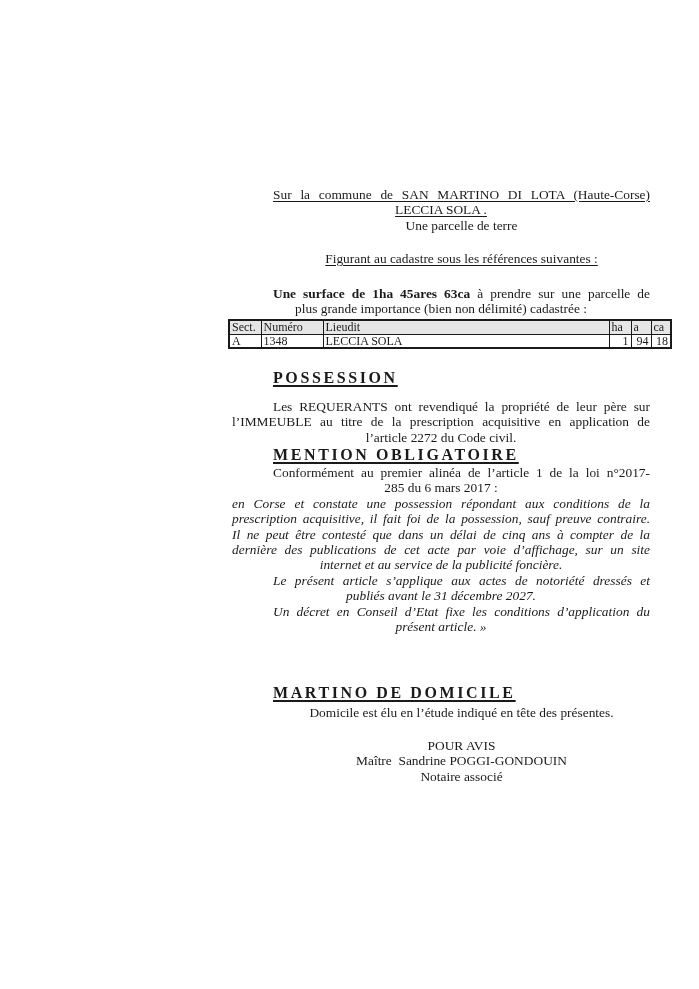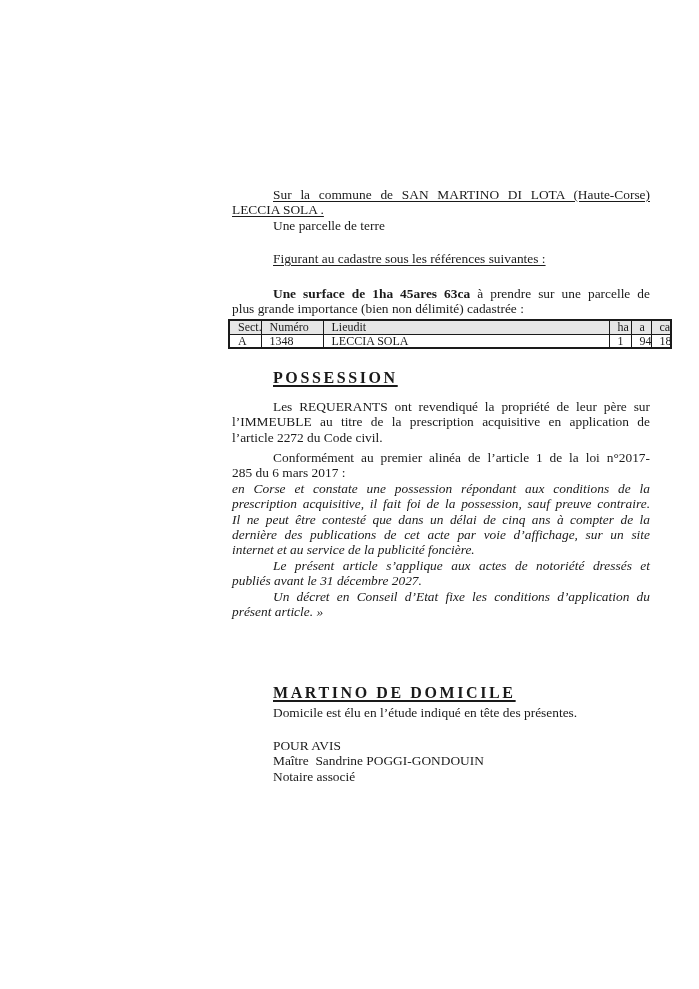--- a/index.html
+++ b/index.html
@@ -24,20 +24,21 @@
     }
     .col {
       position: absolute;
       left: 232px;
       width: 418px;
     }
     .line {
       white-space: nowrap;
       display: block;
       height: 15.4px;
+      text-align: center;
     }
     .indent { padding-left: 41px; }
     .just {
       text-align: justify;
       text-align-last: justify;
       white-space: normal;
     }
     .u { text-decoration: underline; text-underline-offset: 2px; }
     .b { font-weight: bold; }
     .i { font-style: italic; }
@@ -61,21 +62,21 @@
       top: 315px;
       width: 442px;
       border-collapse: collapse;
       border: 2px solid #1a1a1a;
       font-size: 12px;
       line-height: 12.5px;
       table-layout: fixed;
     }
     .cad-table th, .cad-table td {
       border: 1px solid #1a1a1a;
-      padding: 0 8px;
+      padding: 0 2px;
       font-weight: normal;
       text-align: left;
       height: 12.5px;
       overflow: hidden;
       white-space: nowrap;
     }
     .cad-table thead tr { background: #e6e6e6; }
     .cad-table .num { text-align: right; }
     .cad-table .ctr { }
   </style>
@@ -131,20 +132,21 @@
   </table>
 
   <div class="col" style="top:366px;">
     <span class="heading">POSSESSION</span>
     <span class="line indent just" style="margin-top:14px;">Les REQUERANTS ont revendiqué la propriété de leur père sur</span>
     <span class="line just">l’IMMEUBLE au titre de la prescription acquisitive en application de</span>
     <span class="line">l’article 2272 du Code civil.</span>
   </div>
 
   <div class="col" style="top:443px;">
+    <span class="heading">MENTION OBLIGATOIRE</span>
     <span class="line indent just" style="margin-top:3px;">Conformément au premier alinéa de l’article 1 de la loi n°2017-</span>
     <span class="line">285 du 6 mars 2017 :</span>
     <span class="line just i">en Corse et constate une possession répondant aux conditions de la</span>
     <span class="line just i">prescription acquisitive, il fait foi de la possession, sauf preuve contraire.</span>
     <span class="line just i">Il ne peut être contesté que dans un délai de cinq ans à compter de la</span>
     <span class="line just i">dernière des publications de cet acte par voie d’affichage, sur un site</span>
     <span class="line i">internet et au service de la publicité foncière.</span>
     <span class="line indent just i">Le présent article s’applique aux actes de notoriété dressés et</span>
     <span class="line i">publiés avant le 31 décembre 2027.</span>
     <span class="line indent just i">Un décret en Conseil d’Etat fixe les conditions d’application du</span>

